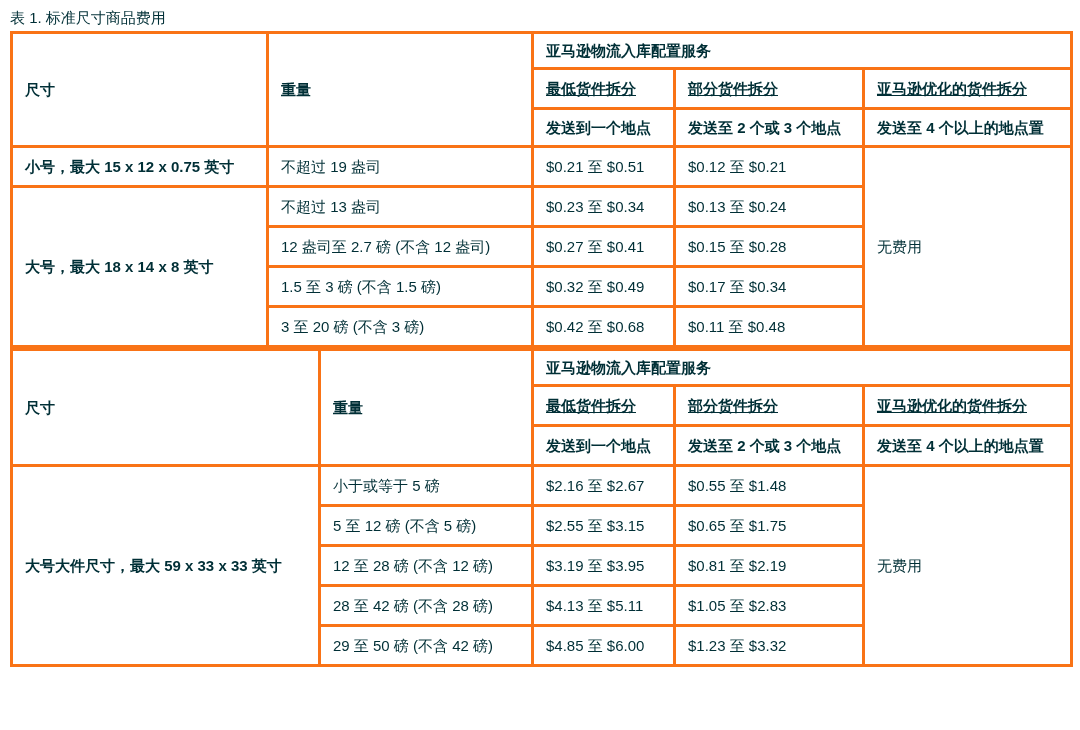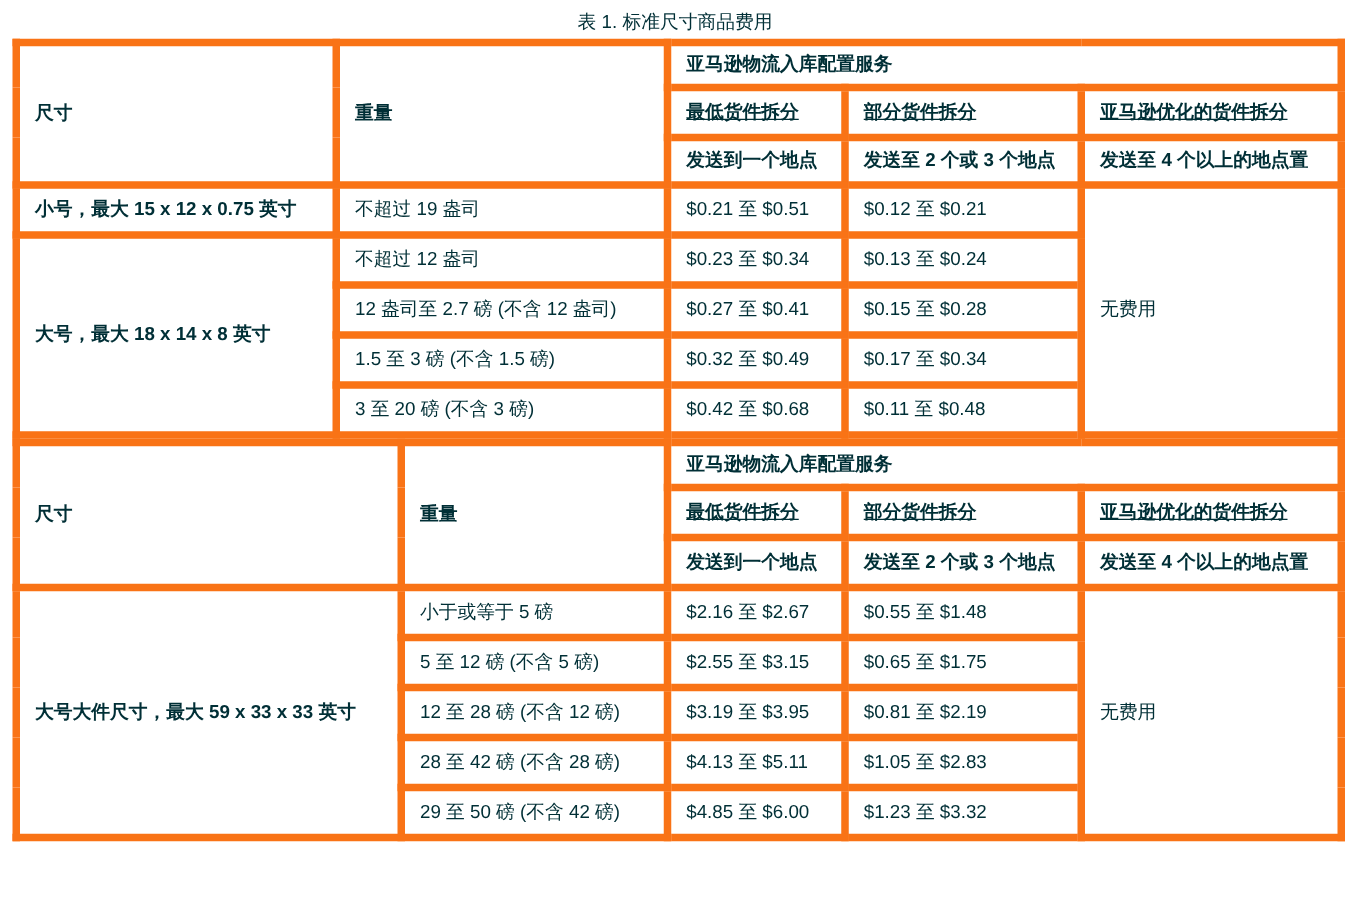--- a/index.html
+++ b/index.html
@@ -12,35 +12,35 @@
     height: 730px;
     font-family: "Liberation Sans", "DejaVu Sans", sans-serif;
     color: #002f36;
     font-size: 15px;
     overflow: hidden;
   }
   .wrap {
     padding: 0 10px;
   }
   .tbl-title {
-    text-align: center;
+    text-align: left;
     font-size: 15px;
     line-height: 18px;
     padding: 9px 0 4px 0;
   }
   .tbl-title.second {
     padding-top: 36px;
   }
   table.fee-table {
     width: 1060px;
     border-collapse: collapse;
     table-layout: fixed;
   }
   table.fee-table td {
-    border: 6px solid #f97316;
+    border: 3px solid #f97316;
     padding: 2px 12px;
     vertical-align: middle;
     font-size: 15px;
     line-height: 20px;
     overflow: hidden;
     white-space: nowrap;
   }
   td.b { font-weight: bold; }
   tr.hr1 { height: 36px; }
   tr.hr2 { height: 40px; text-decoration: underline; }
@@ -81,21 +81,21 @@
       </tr>
       <tr class="dr">
         <td class="b">小号，最大 15 x 12 x 0.75 英寸</td>
         <td>不超过 19 盎司</td>
         <td>$0.21 至 $0.51</td>
         <td>$0.12 至 $0.21</td>
         <td rowspan="5">无费用</td>
       </tr>
       <tr class="dr">
         <td class="b" rowspan="4">大号，最大 18 x 14 x 8 英寸</td>
-        <td>不超过 12 盎司</td>
+        <td>不超过 13 盎司</td>
         <td>$0.23 至 $0.34</td>
         <td>$0.13 至 $0.24</td>
       </tr>
       <tr class="dr">
         <td>12 盎司至 2.7 磅 (不含 12 盎司)</td>
         <td>$0.27 至 $0.41</td>
         <td>$0.15 至 $0.28</td>
       </tr>
       <tr class="dr">
         <td>1.5 至 3 磅 (不含 1.5 磅)</td>

